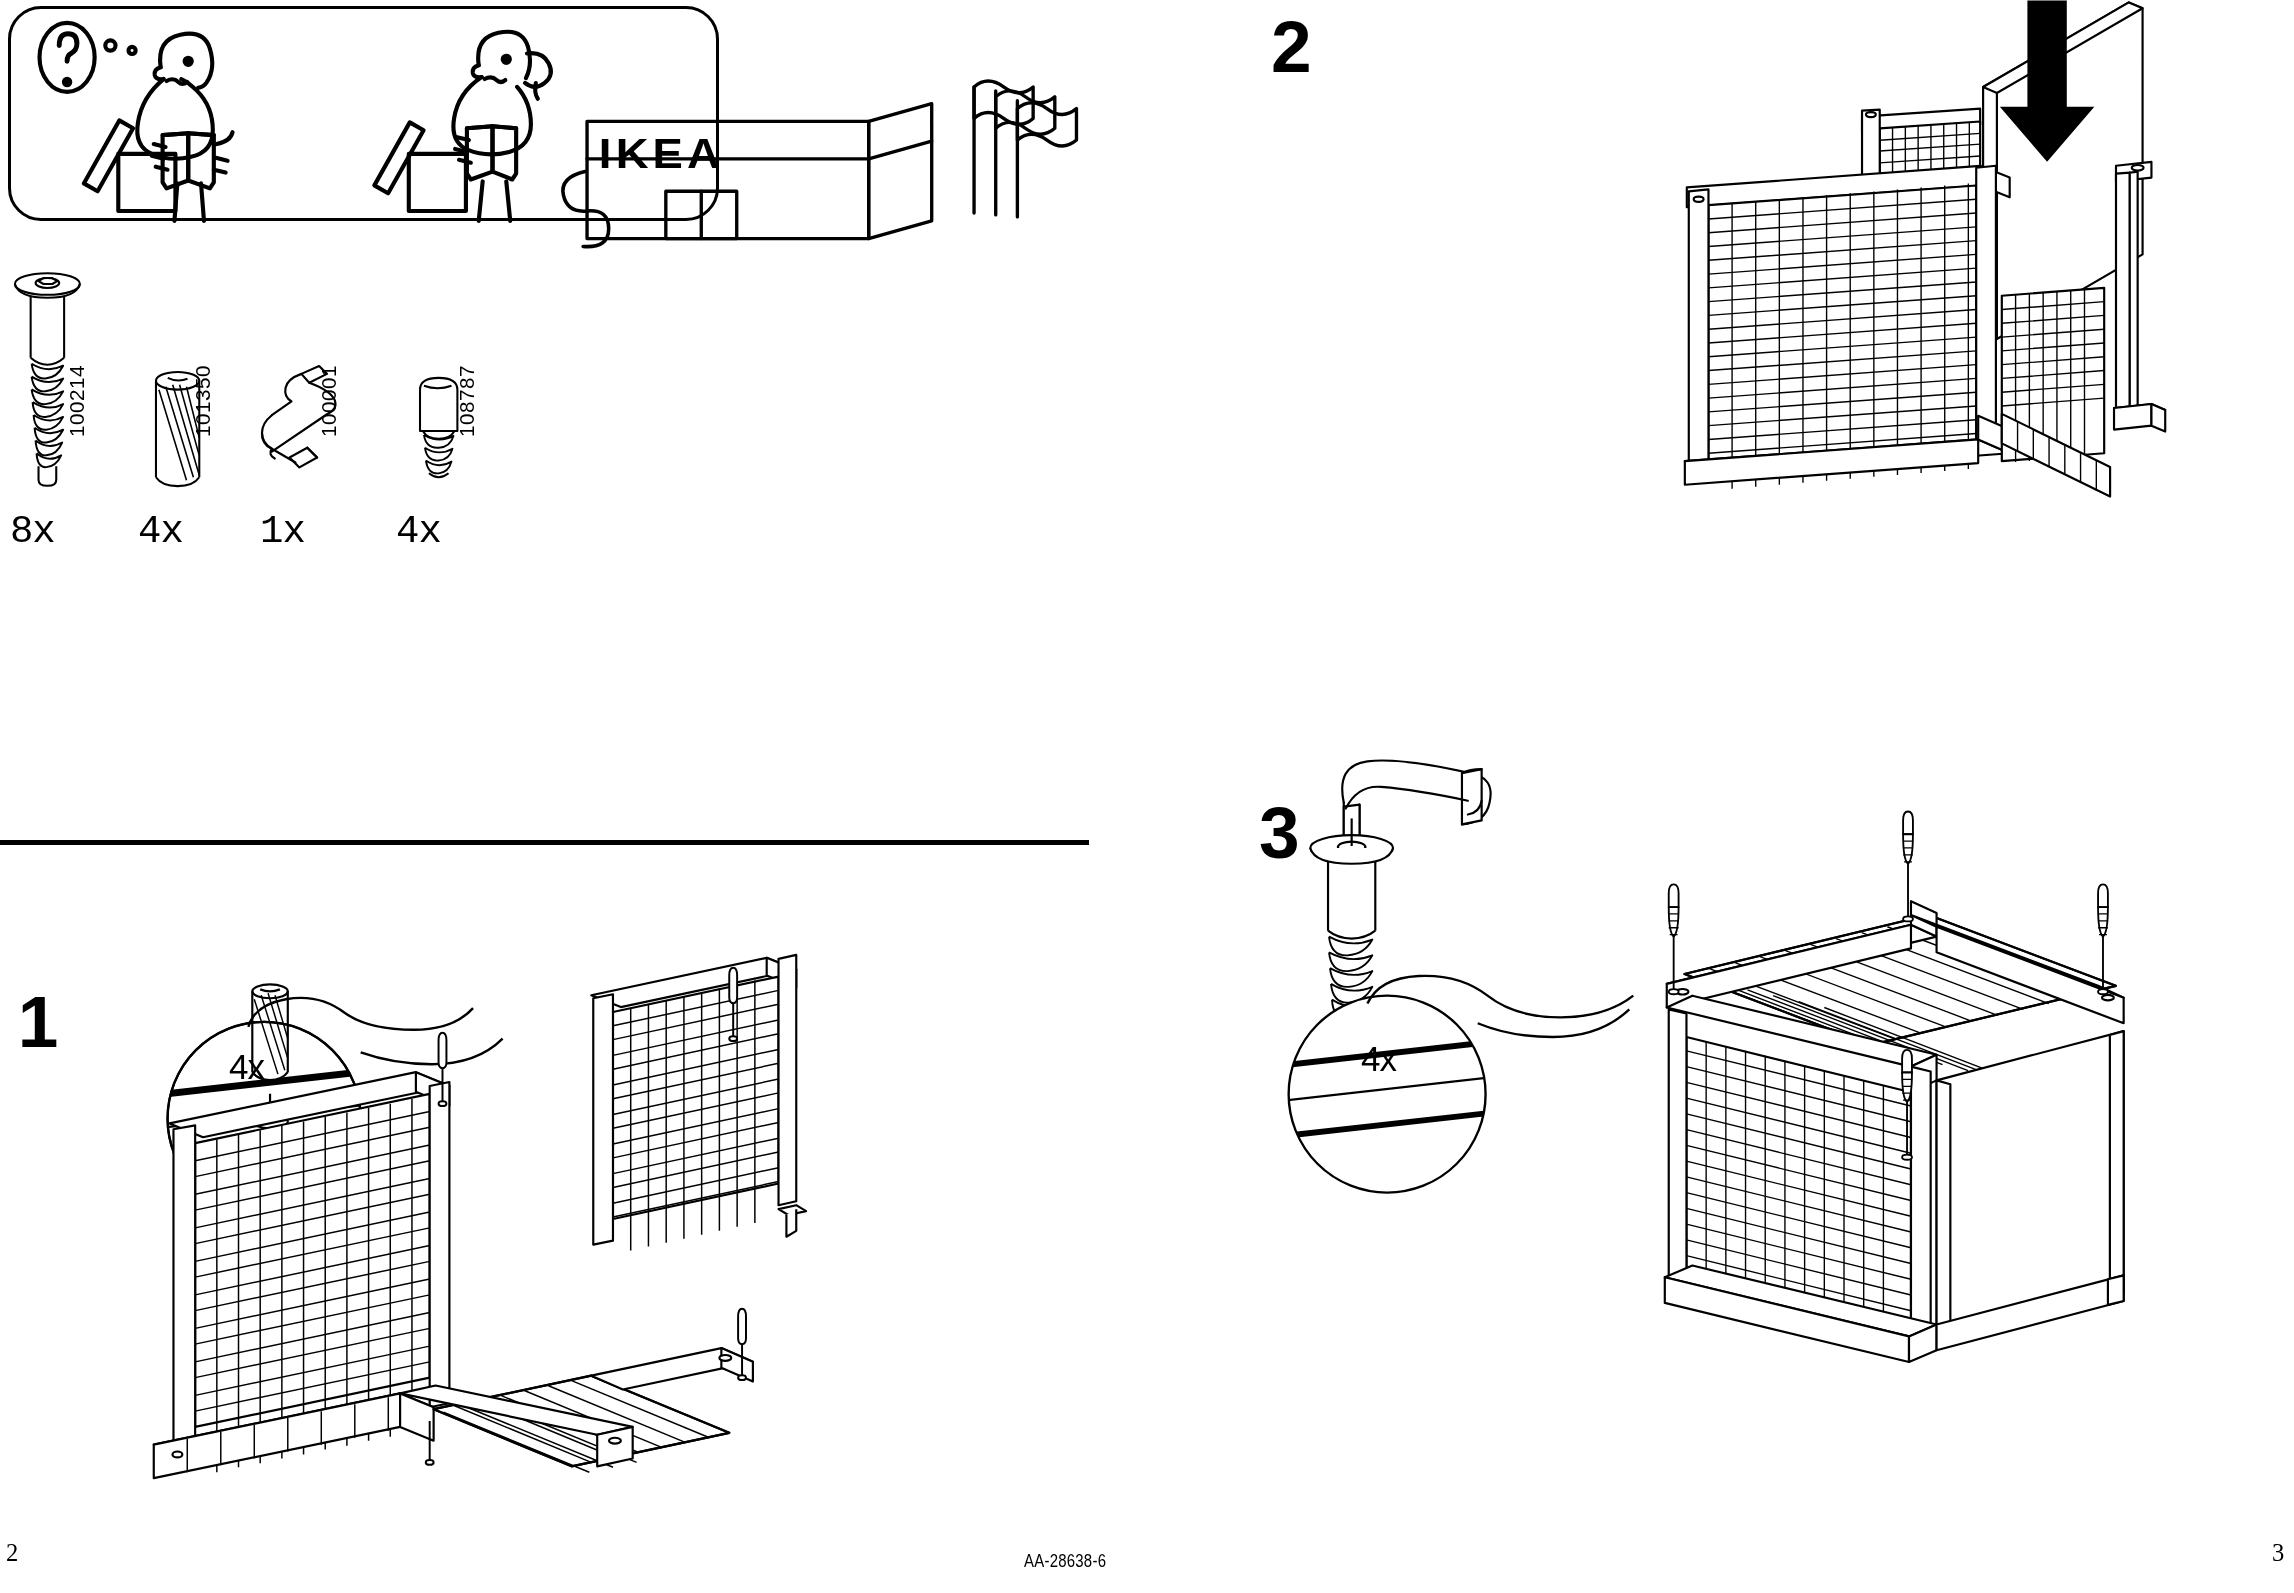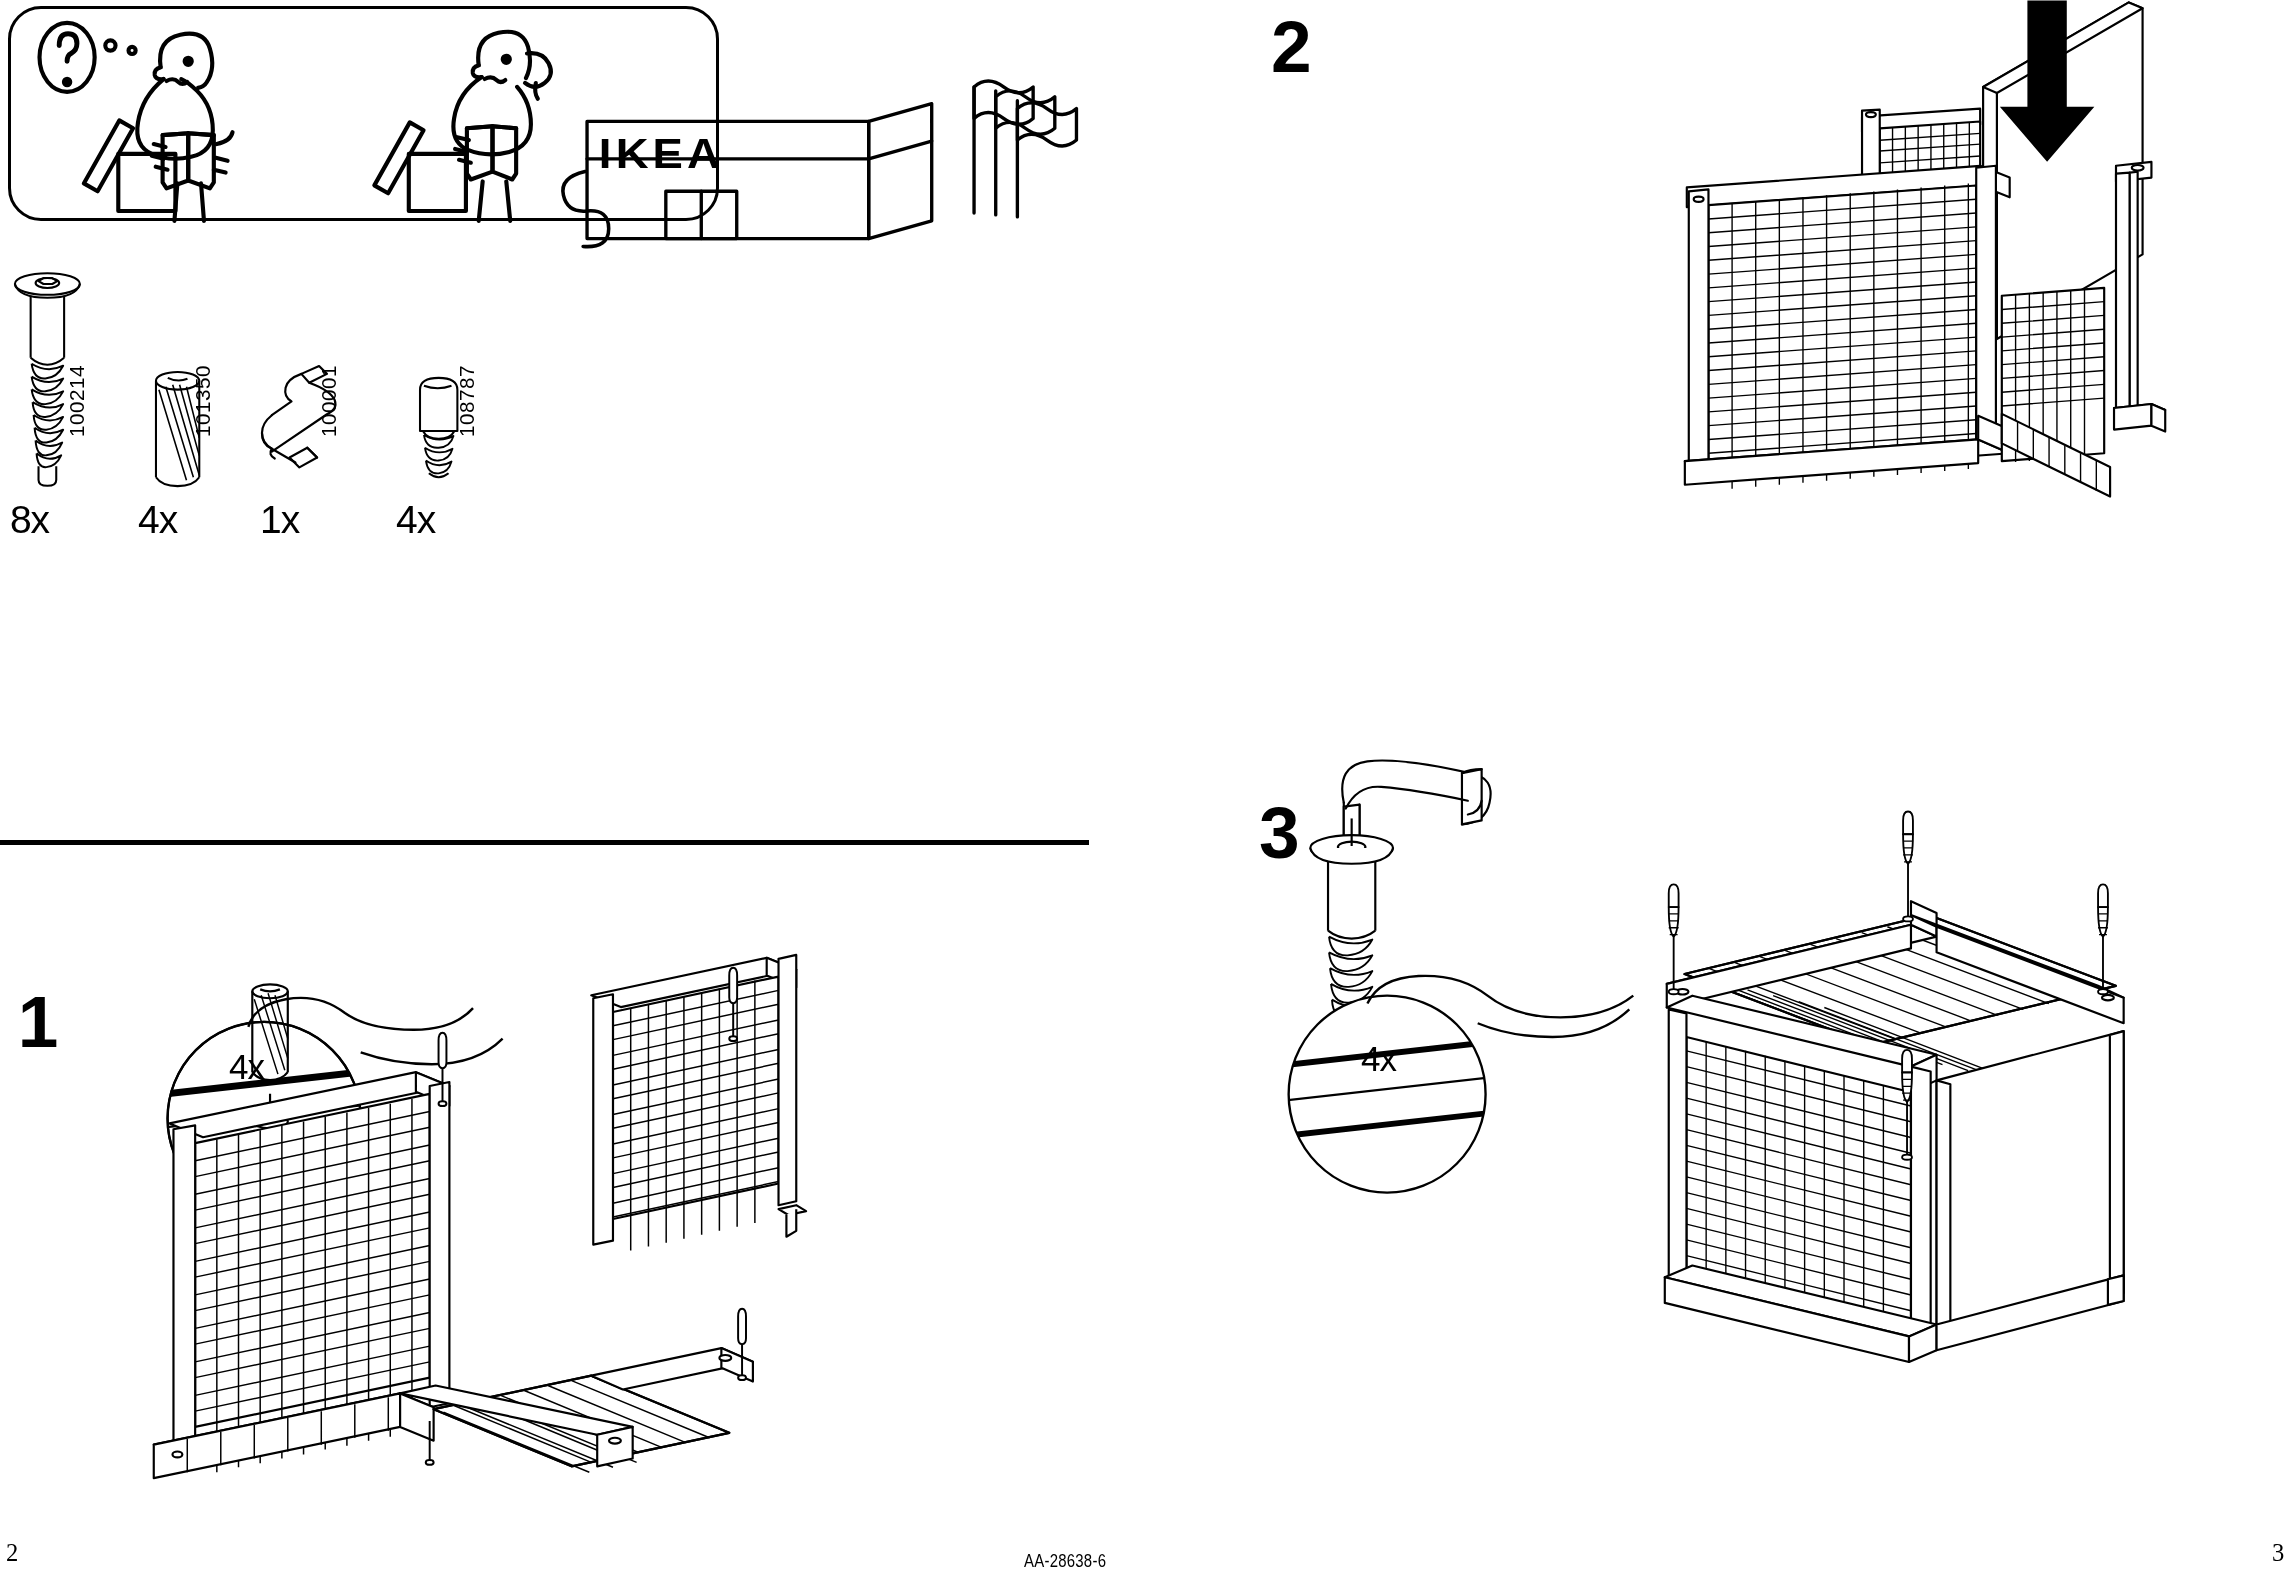--- a/index.html
+++ b/index.html
@@ -59,24 +59,24 @@
     font-size: 20.7px;
     letter-spacing: 0.5px;
     writing-mode: vertical-rl;
     transform: rotate(180deg);
     white-space: nowrap;
     font-family: "Liberation Sans", sans-serif;
   }
   .part-qty {
     position: absolute;
     left: 2px;
-    top: 232px;
+    top: 244px;
     font-size: 39px;
     font-weight: 400;
-    font-family: Liberation Sans, sans-serif;
+    font-family: Liberation Mono, monospace;
     letter-spacing: -1px;
   }
 
   
   #divider {
     left: 0px;
     top: 840px;
     width: 1089px;
     height: 4.9px;
     background: #000;

